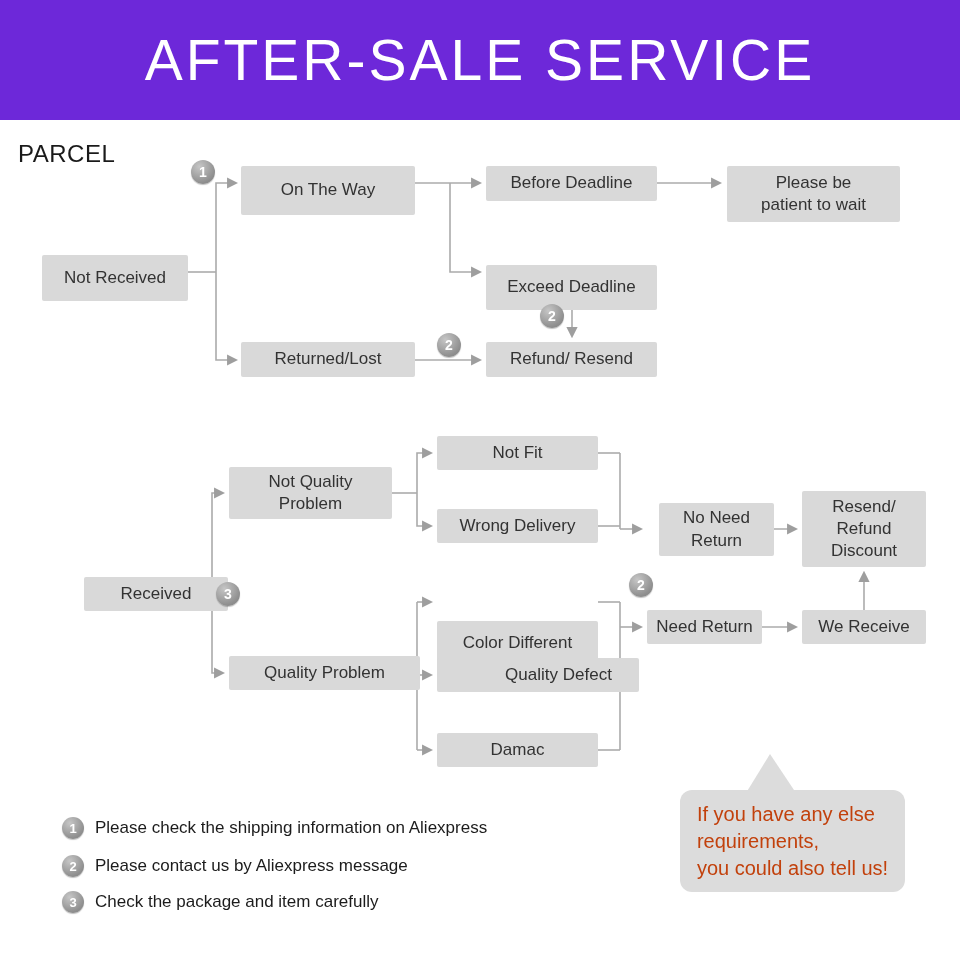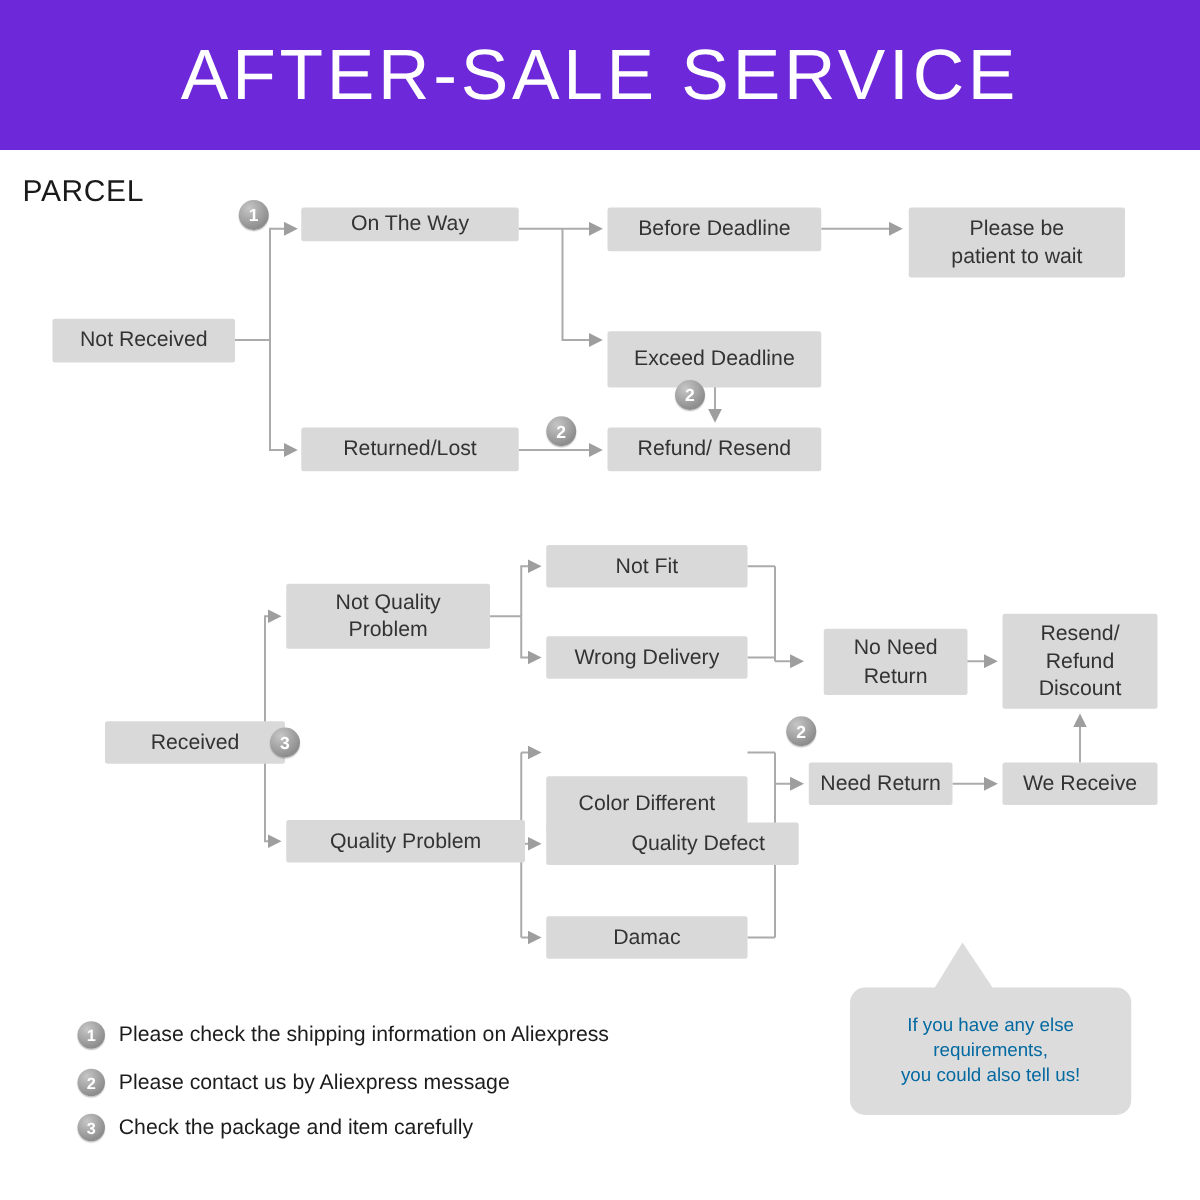--- a/index.html
+++ b/index.html
@@ -11,22 +11,22 @@
   #header h1{margin:0;color:#ffffff;font-size:57px;font-weight:500;letter-spacing:3px;}
   
   #parcel{position:absolute;left:18px;top:140px;font-size:24px;font-weight:500;color:#1a1a1a;letter-spacing:0.5px;}
   
   #wires{position:absolute;left:0;top:0;width:960px;height:960px;z-index:0;}
   #wires polyline{fill:none;stroke:#ababab;stroke-width:1.6;}
   
   .box{position:absolute;z-index:1;background:#d9d9d9;color:#333;
        display:flex;align-items:center;justify-content:center;text-align:center;
        font-size:17px;line-height:1.3;white-space:pre-line;border-radius:2px;}
-  #nb-not-received{left:42px;top:255px;width:146px;height:35px;}
-  #nb-on-the-way{left:241px;top:166px;width:174px;height:27px;}
+  #nb-not-received{left:42px;top:255px;width:146px;height:46px;}
+  #nb-on-the-way{left:241px;top:166px;width:174px;height:49px;}
   #nb-before-deadline{left:486px;top:166px;width:171px;height:35px;}
   #nb-please-wait{left:727px;top:166px;width:173px;height:56px;}
   #nb-exceed-deadline{left:486px;top:265px;width:171px;height:45px;}
   #nb-returned-lost{left:241px;top:342px;width:174px;height:35px;}
   #nb-refund-resend{left:486px;top:342px;width:171px;height:35px;}
   #nb-not-fit{left:437px;top:436px;width:161px;height:34px;}
   #nb-not-quality-problem{left:229px;top:467px;width:163px;height:52px;}
   #nb-wrong-delivery{left:437px;top:509px;width:161px;height:34px;}
   #nb-no-need-return{left:647px;top:503px;width:115px;height:53px;margin-left:12px;}
   #nb-resend-refund{left:802px;top:491px;width:124px;height:76px;}
@@ -49,21 +49,21 @@
   #bg-3{left:216px;top:582px;}
   #bg-2c{left:629px;top:573px;}
   
   .note{position:absolute;left:62px;display:flex;align-items:center;gap:11px;z-index:1;}
   .note .badge{position:static;width:22px;height:22px;font-size:13px;}
   .note span{font-size:17px;color:#1c1c1c;}
   #note-1{top:817px;} #note-2{top:855px;} #note-3{top:891px;}
   
   #bubble{position:absolute;left:680px;top:790px;width:225px;height:102px;z-index:1;
           background:#dcdcdc;border-radius:12px;display:flex;align-items:center;justify-content:center;
-          text-align:center;font-size:15px;color:#0369a1;line-height:1.35;white-space:pre-line;}
+          text-align:left;font-size:20px;color:#c2410c;line-height:1.35;white-space:pre-line;}
 </style>
 </head>
 <body>
 
 <div id="page">
 
   <div id="header">
     <h1>AFTER-SALE SERVICE</h1>
   </div>
 

